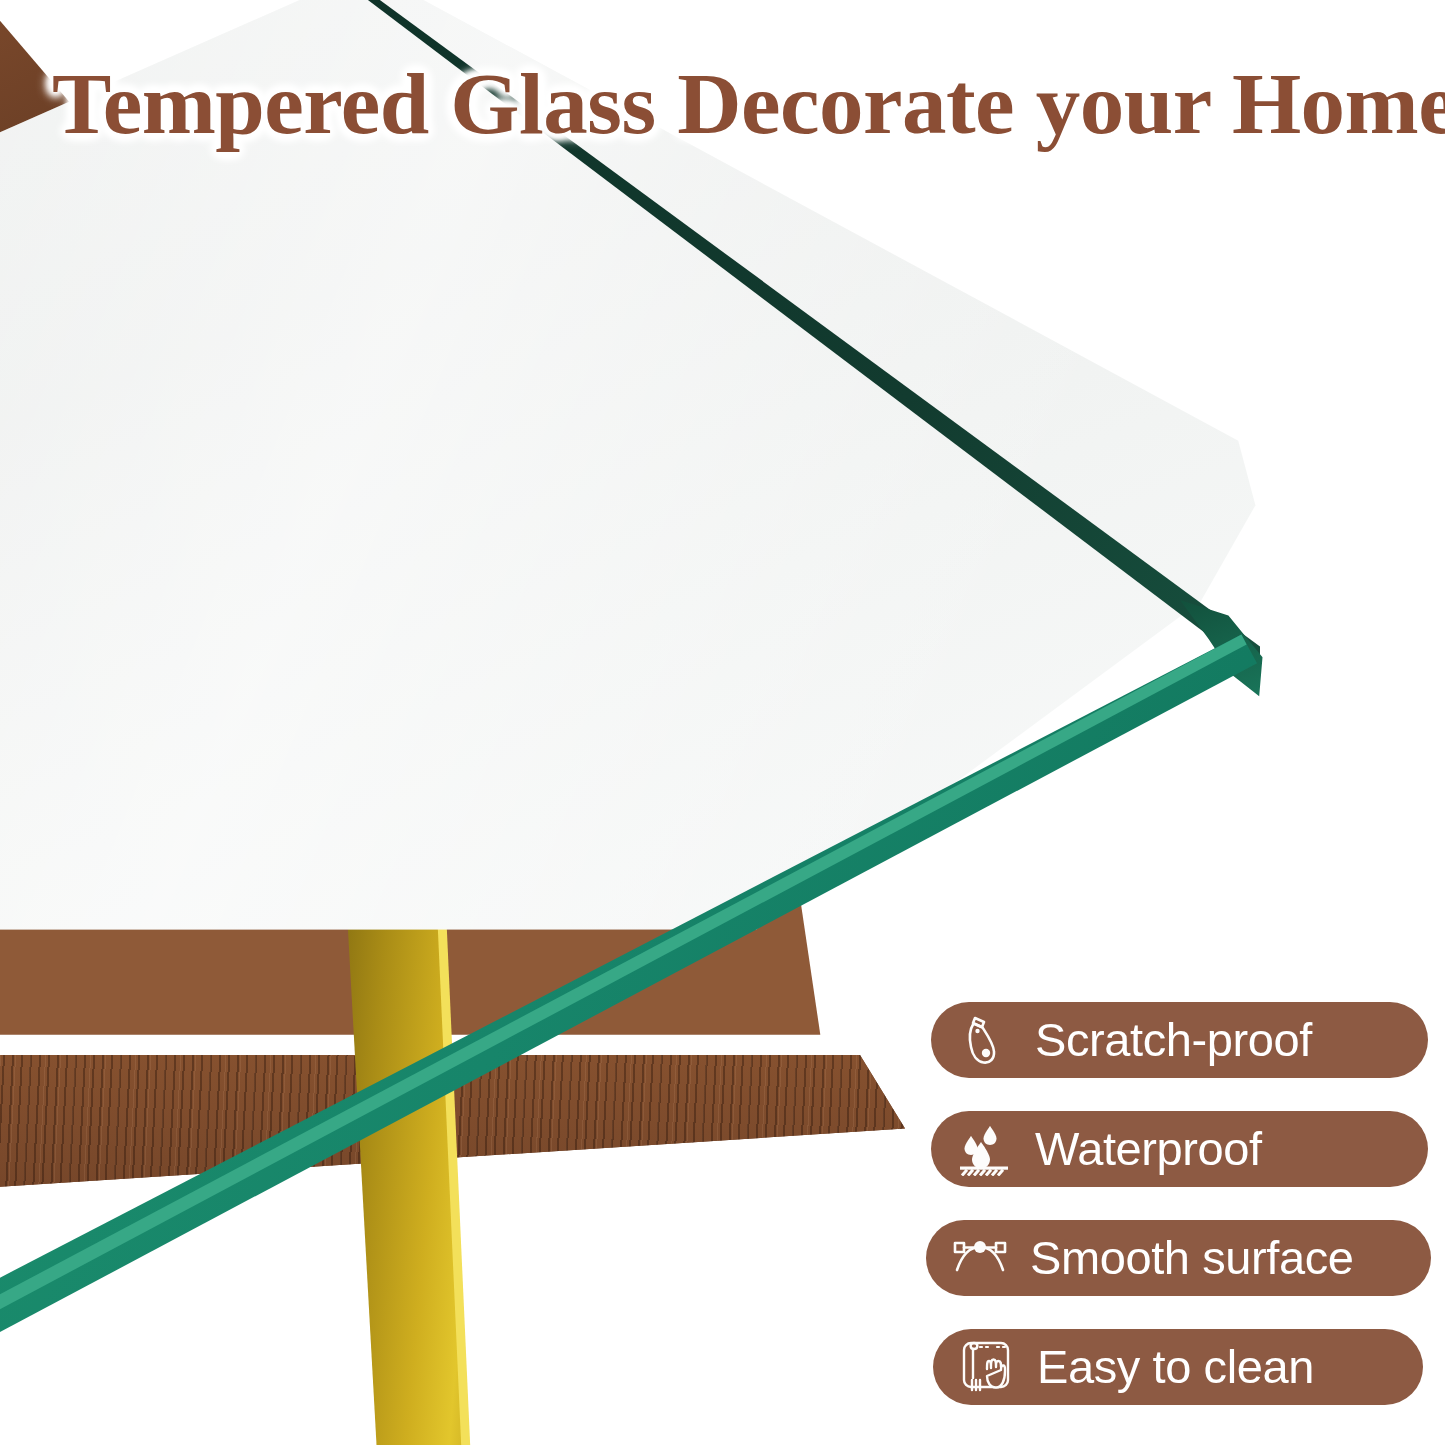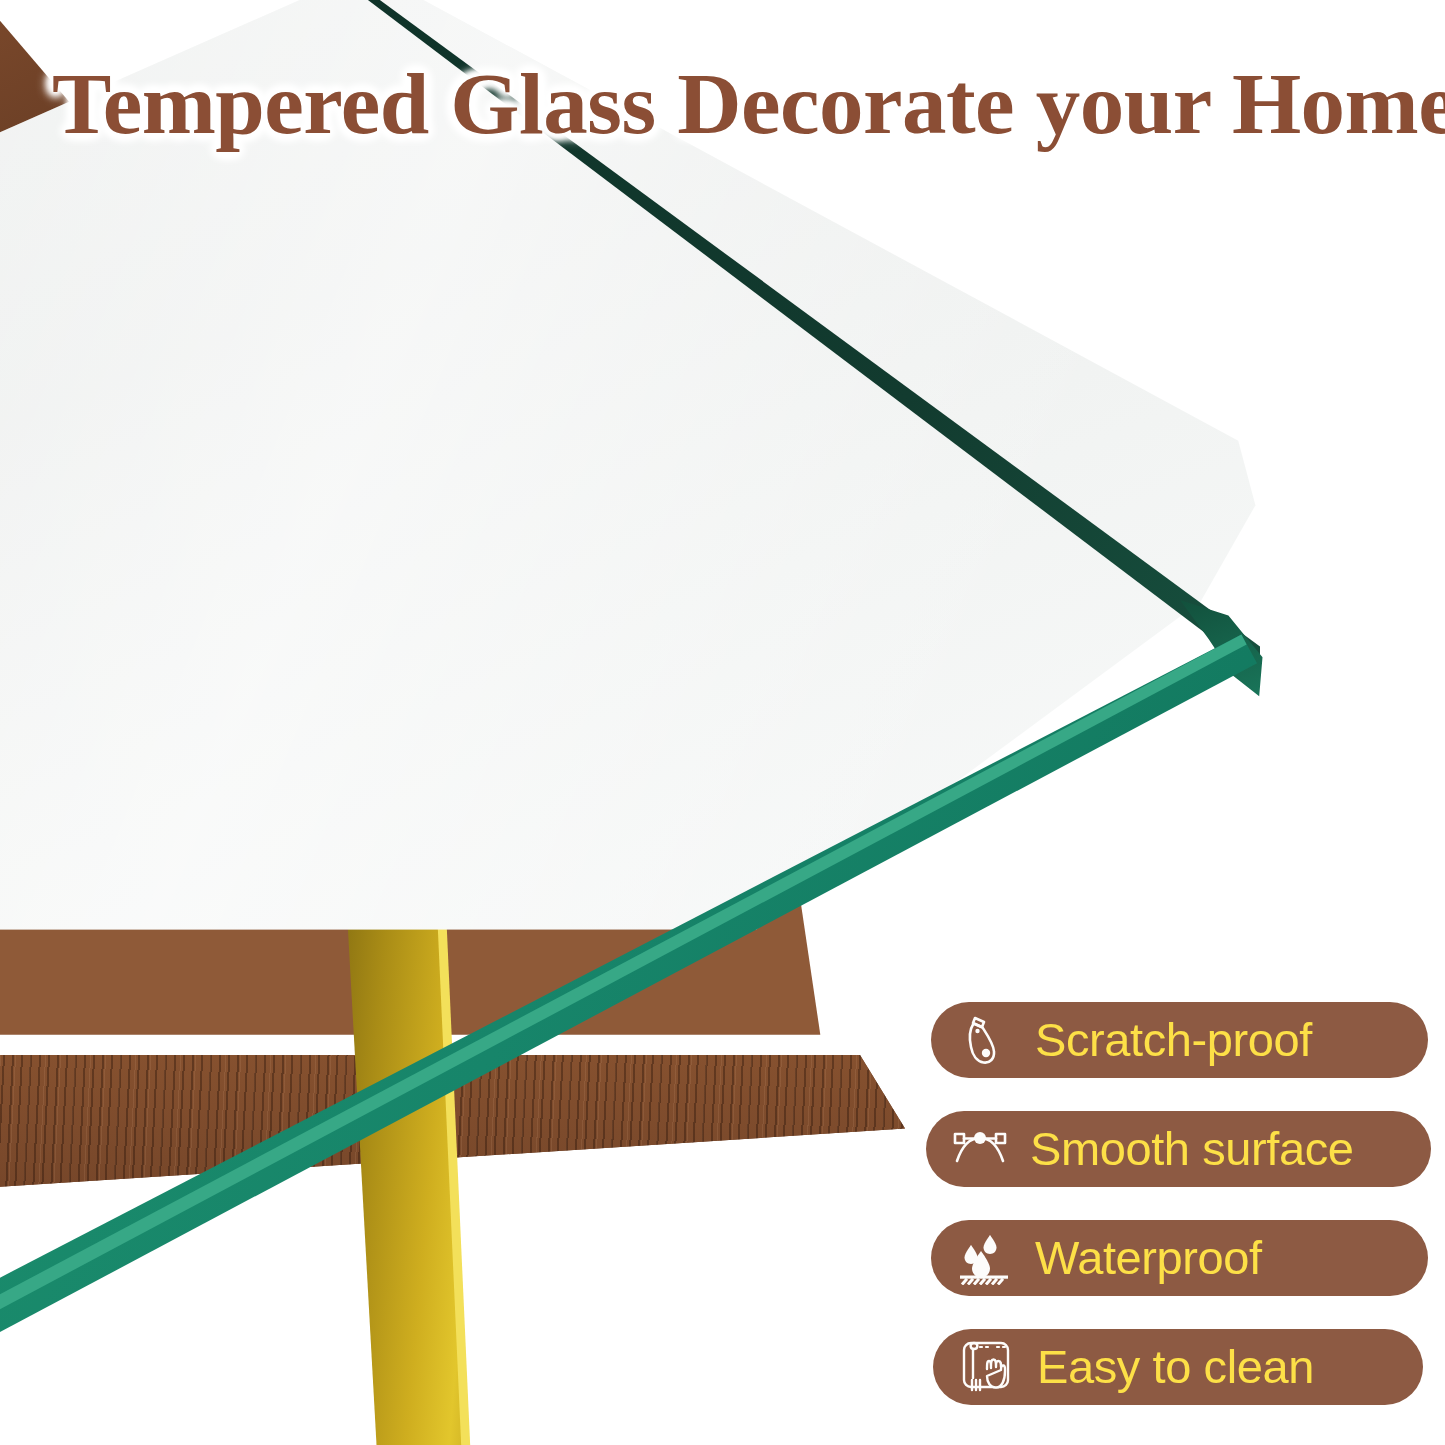--- a/index.html
+++ b/index.html
@@ -158,21 +158,21 @@
     box-sizing:border-box;
   }
   .badge:last-child{margin-bottom:0;}
   .badge .icon{
     flex:0 0 auto;width:56px;height:56px;
     display:flex;align-items:center;justify-content:center;
     margin-right:22px;
   }
   .badge .icon svg{display:block;}
   .badge .label{
-    color:#fde047;
+    color:#ffffff;
     font-family:"Liberation Sans",sans-serif;
     font-size:47px;
     line-height:50px;
     font-weight:400;
     letter-spacing:-0.4px;
     white-space:nowrap;
   }
   .b1{width:497px;margin-left:3px;}
   .b2{width:505px;margin-left:-2px;}
   .b3{width:497px;margin-left:3px;}
@@ -216,34 +216,20 @@
       <span class="icon">
         <svg width="46" height="52" viewBox="0 0 46 52" fill="none" stroke="#fdfcfb" stroke-width="2.6" stroke-linecap="round" stroke-linejoin="round">
           <path d="M13 4 L22 8 L20 13 L11 9 Z"></path>
           <path d="M11.5 9.5 C8 15 7 24 9 33 C10.5 41 15 47.5 21.5 48.5
                    C28 49.5 32.5 44.5 32 37.5 C31.5 30 26 22 20.5 13.5 Z"></path>
           <circle cx="15.5" cy="17" r="2.2" fill="#fdfcfb" stroke="none"></circle>
           <circle cx="24" cy="39" r="4.2" fill="#fdfcfb" stroke="none"></circle>
         </svg>
       </span>
       <span class="label">Scratch-proof</span>
-    </div>
-
-    <div class="badge b2">
-      <span class="icon">
-        <svg width="54" height="40" viewBox="0 0 54 40" fill="none" stroke="#fdfcfb" stroke-width="2.6" stroke-linecap="round" stroke-linejoin="round">
-          <path d="M4 32 C10 14 18 9 27 9 C36 9 44 14 50 32"></path>
-          <circle cx="27" cy="9" r="6" fill="#fdfcfb" stroke="none"></circle>
-          <rect x="2" y="5" width="9" height="9" fill="none"></rect>
-          <rect x="43" y="5" width="9" height="9" fill="none"></rect>
-          <path d="M11 9.5 L21.5 9.5"></path>
-          <path d="M32.5 9.5 L43 9.5"></path>
-        </svg>
-      </span>
-      <span class="label">Smooth surface</span>
     </div>
 
     <div class="badge b3">
       <span class="icon">
         <svg width="52" height="54" viewBox="0 0 52 54" fill="none">
           <g fill="#fdfcfb">
             <path d="M12 14 C12 14 5.5 22.5 5.5 26.5 C5.5 30.2 8.4 33 12 33
                      C15.6 33 18.5 30.2 18.5 26.5 C18.5 22.5 12 14 12 14 Z"></path>
             <path d="M31 4 C31 4 24.5 12.5 24.5 16.5 C24.5 20.2 27.4 23 31 23
                      C34.6 23 37.5 20.2 37.5 16.5 C37.5 12.5 31 4 31 4 Z"></path>
@@ -258,20 +244,34 @@
               <path d="M21 53.5 L26 47.8"></path>
             <path d="M27 53.5 L32 47.8"></path>
               <path d="M33 53.5 L38 47.8"></path>
             <path d="M39 53.5 L44 47.8"></path>
           </g>
         </svg>
       </span>
       <span class="label">Waterproof</span>
     </div>
 
+    <div class="badge b2">
+      <span class="icon">
+        <svg width="54" height="40" viewBox="0 0 54 40" fill="none" stroke="#fdfcfb" stroke-width="2.6" stroke-linecap="round" stroke-linejoin="round">
+          <path d="M4 32 C10 14 18 9 27 9 C36 9 44 14 50 32"></path>
+          <circle cx="27" cy="9" r="6" fill="#fdfcfb" stroke="none"></circle>
+          <rect x="2" y="5" width="9" height="9" fill="none"></rect>
+          <rect x="43" y="5" width="9" height="9" fill="none"></rect>
+          <path d="M11 9.5 L21.5 9.5"></path>
+          <path d="M32.5 9.5 L43 9.5"></path>
+        </svg>
+      </span>
+      <span class="label">Smooth surface</span>
+    </div>
+
     <div class="badge b4">
       <span class="icon">
         <svg width="52" height="54" viewBox="0 0 52 54" fill="none" stroke="#fdfcfb" stroke-width="2.4" stroke-linecap="round" stroke-linejoin="round">
           <rect x="3" y="3" width="44" height="44" rx="7"></rect>
           <path d="M13 3 C8.5 3 8.5 9 13 9 C17.5 9 17.5 3 13 3 Z" fill="none"></path>
           <path d="M12 9 L12 38"></path>
           <path d="M11 40 L11 50 M15 40 L15 50 M19 40 L19 50"></path>
           <g stroke-width="2.2" stroke-dasharray="2 4">
             <path d="M19 7 L31 7"></path>
             <path d="M36 7 L44 7"></path>

